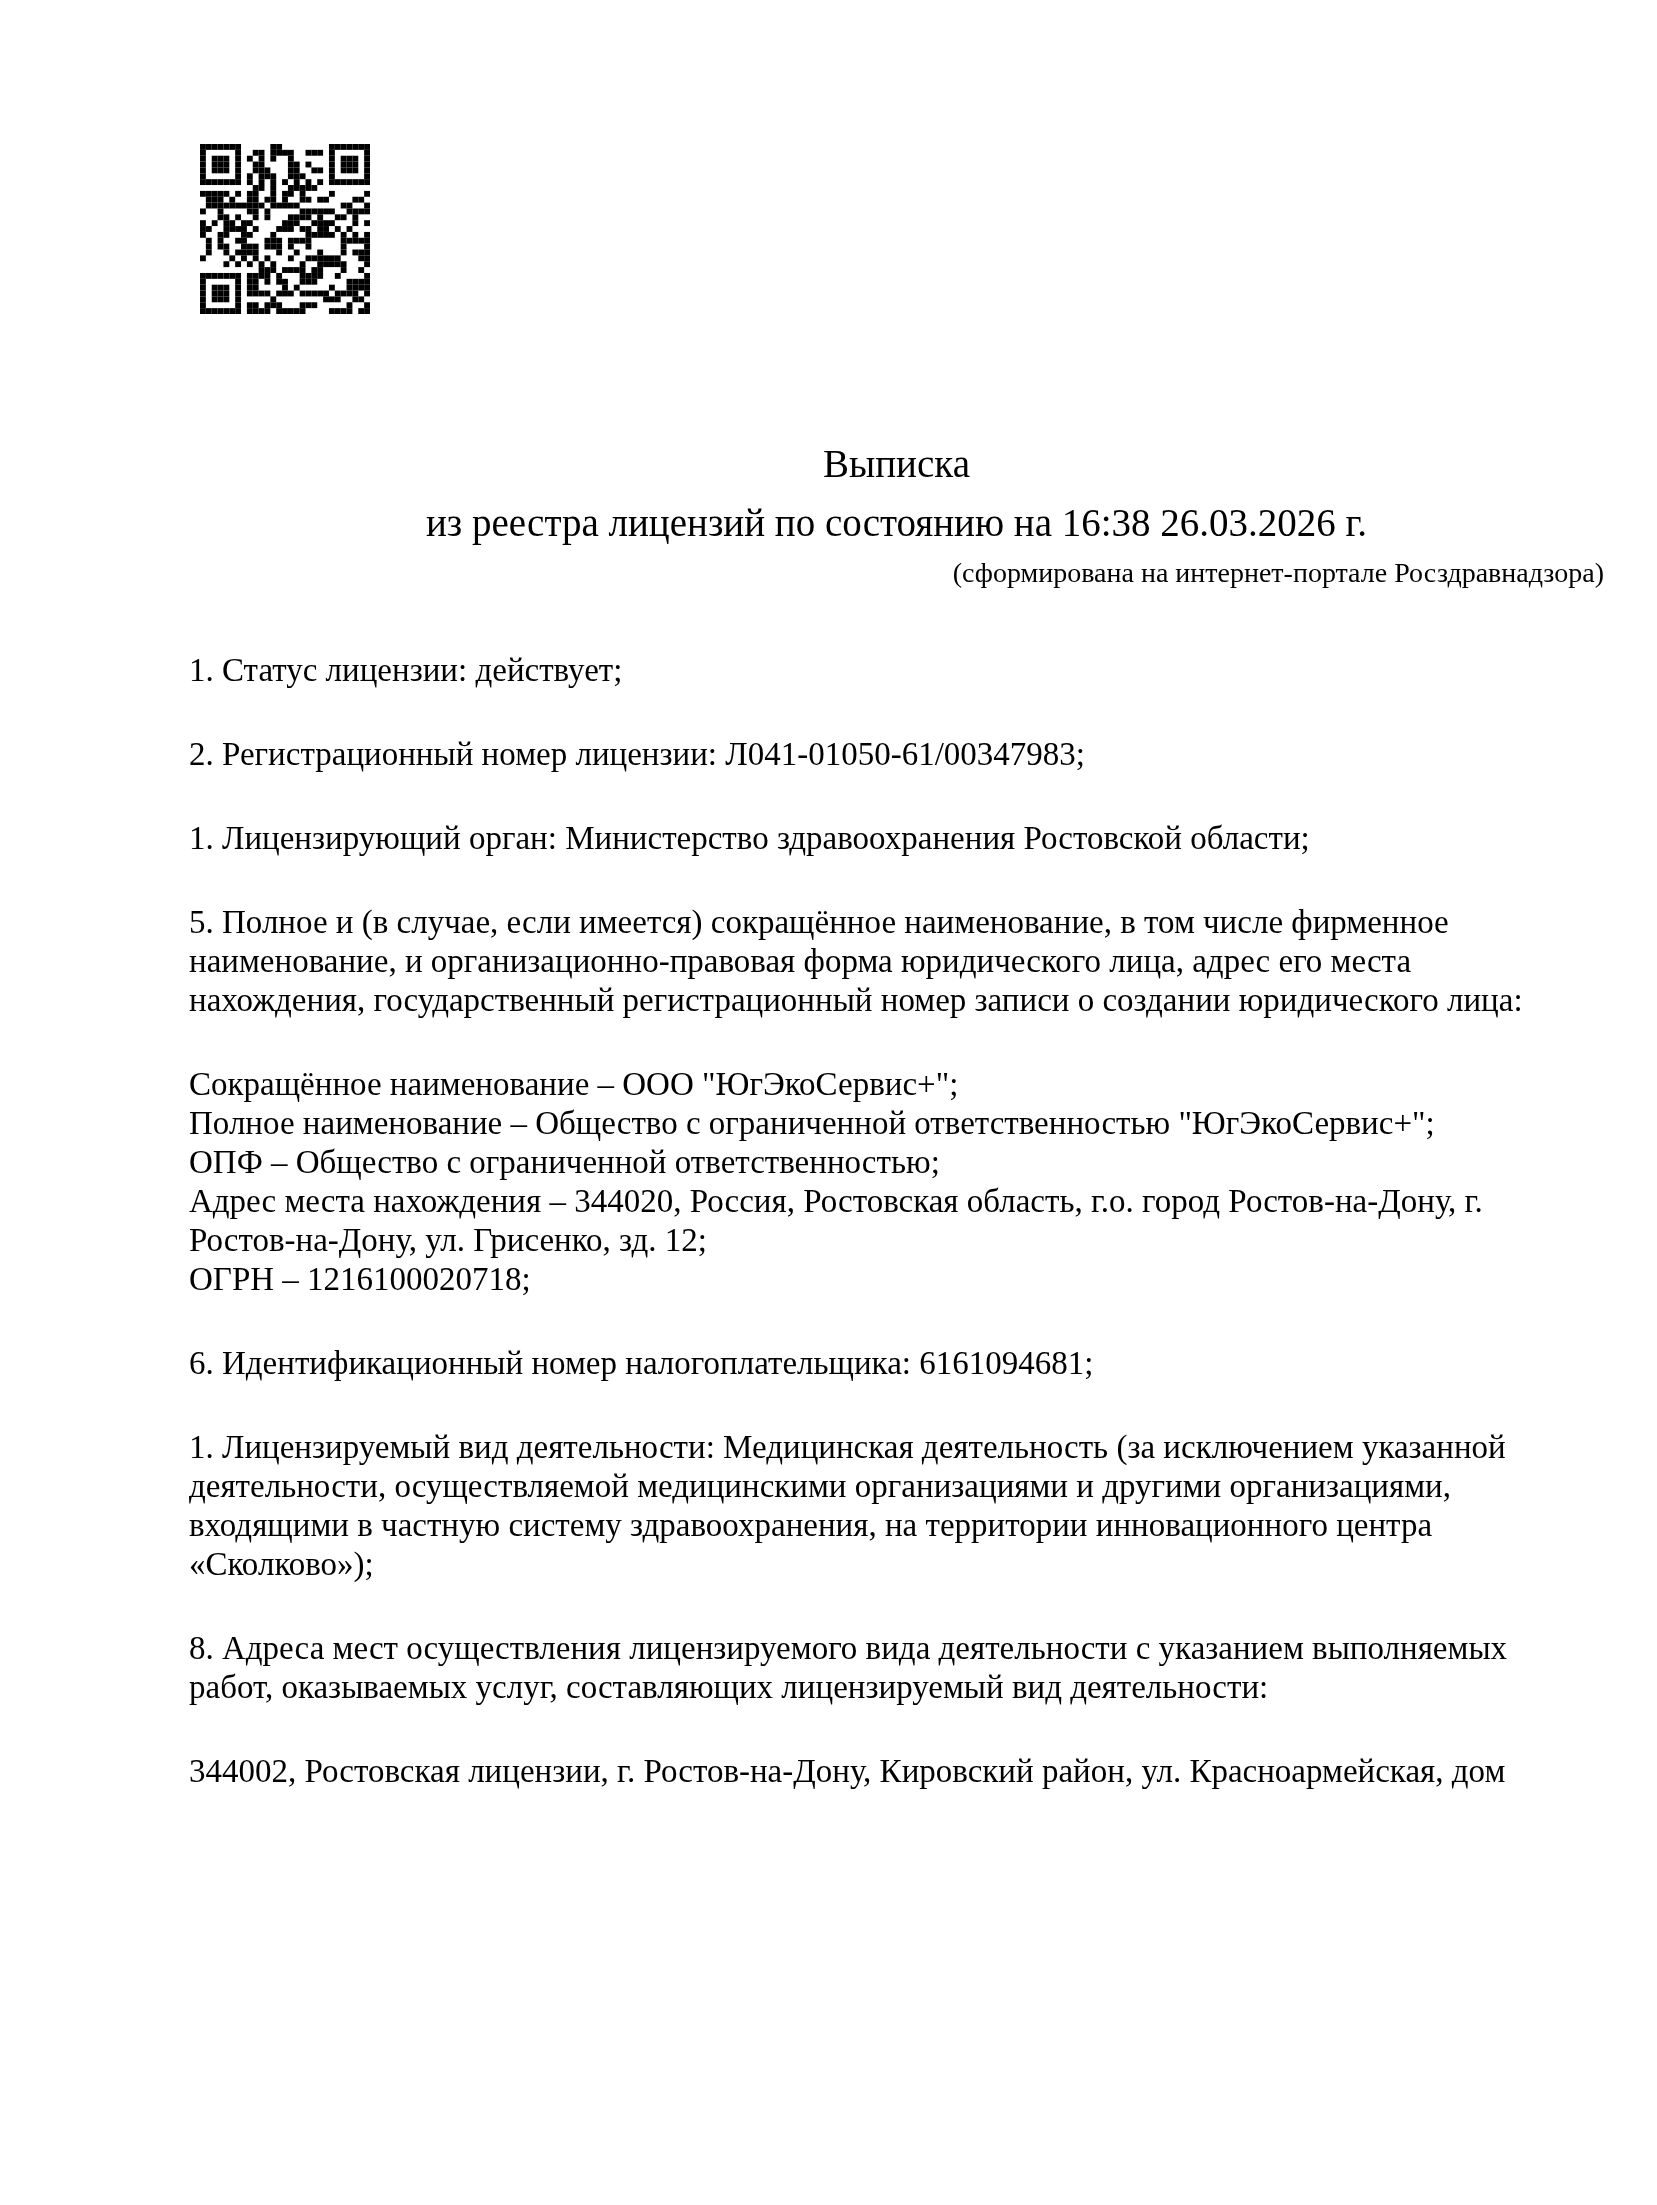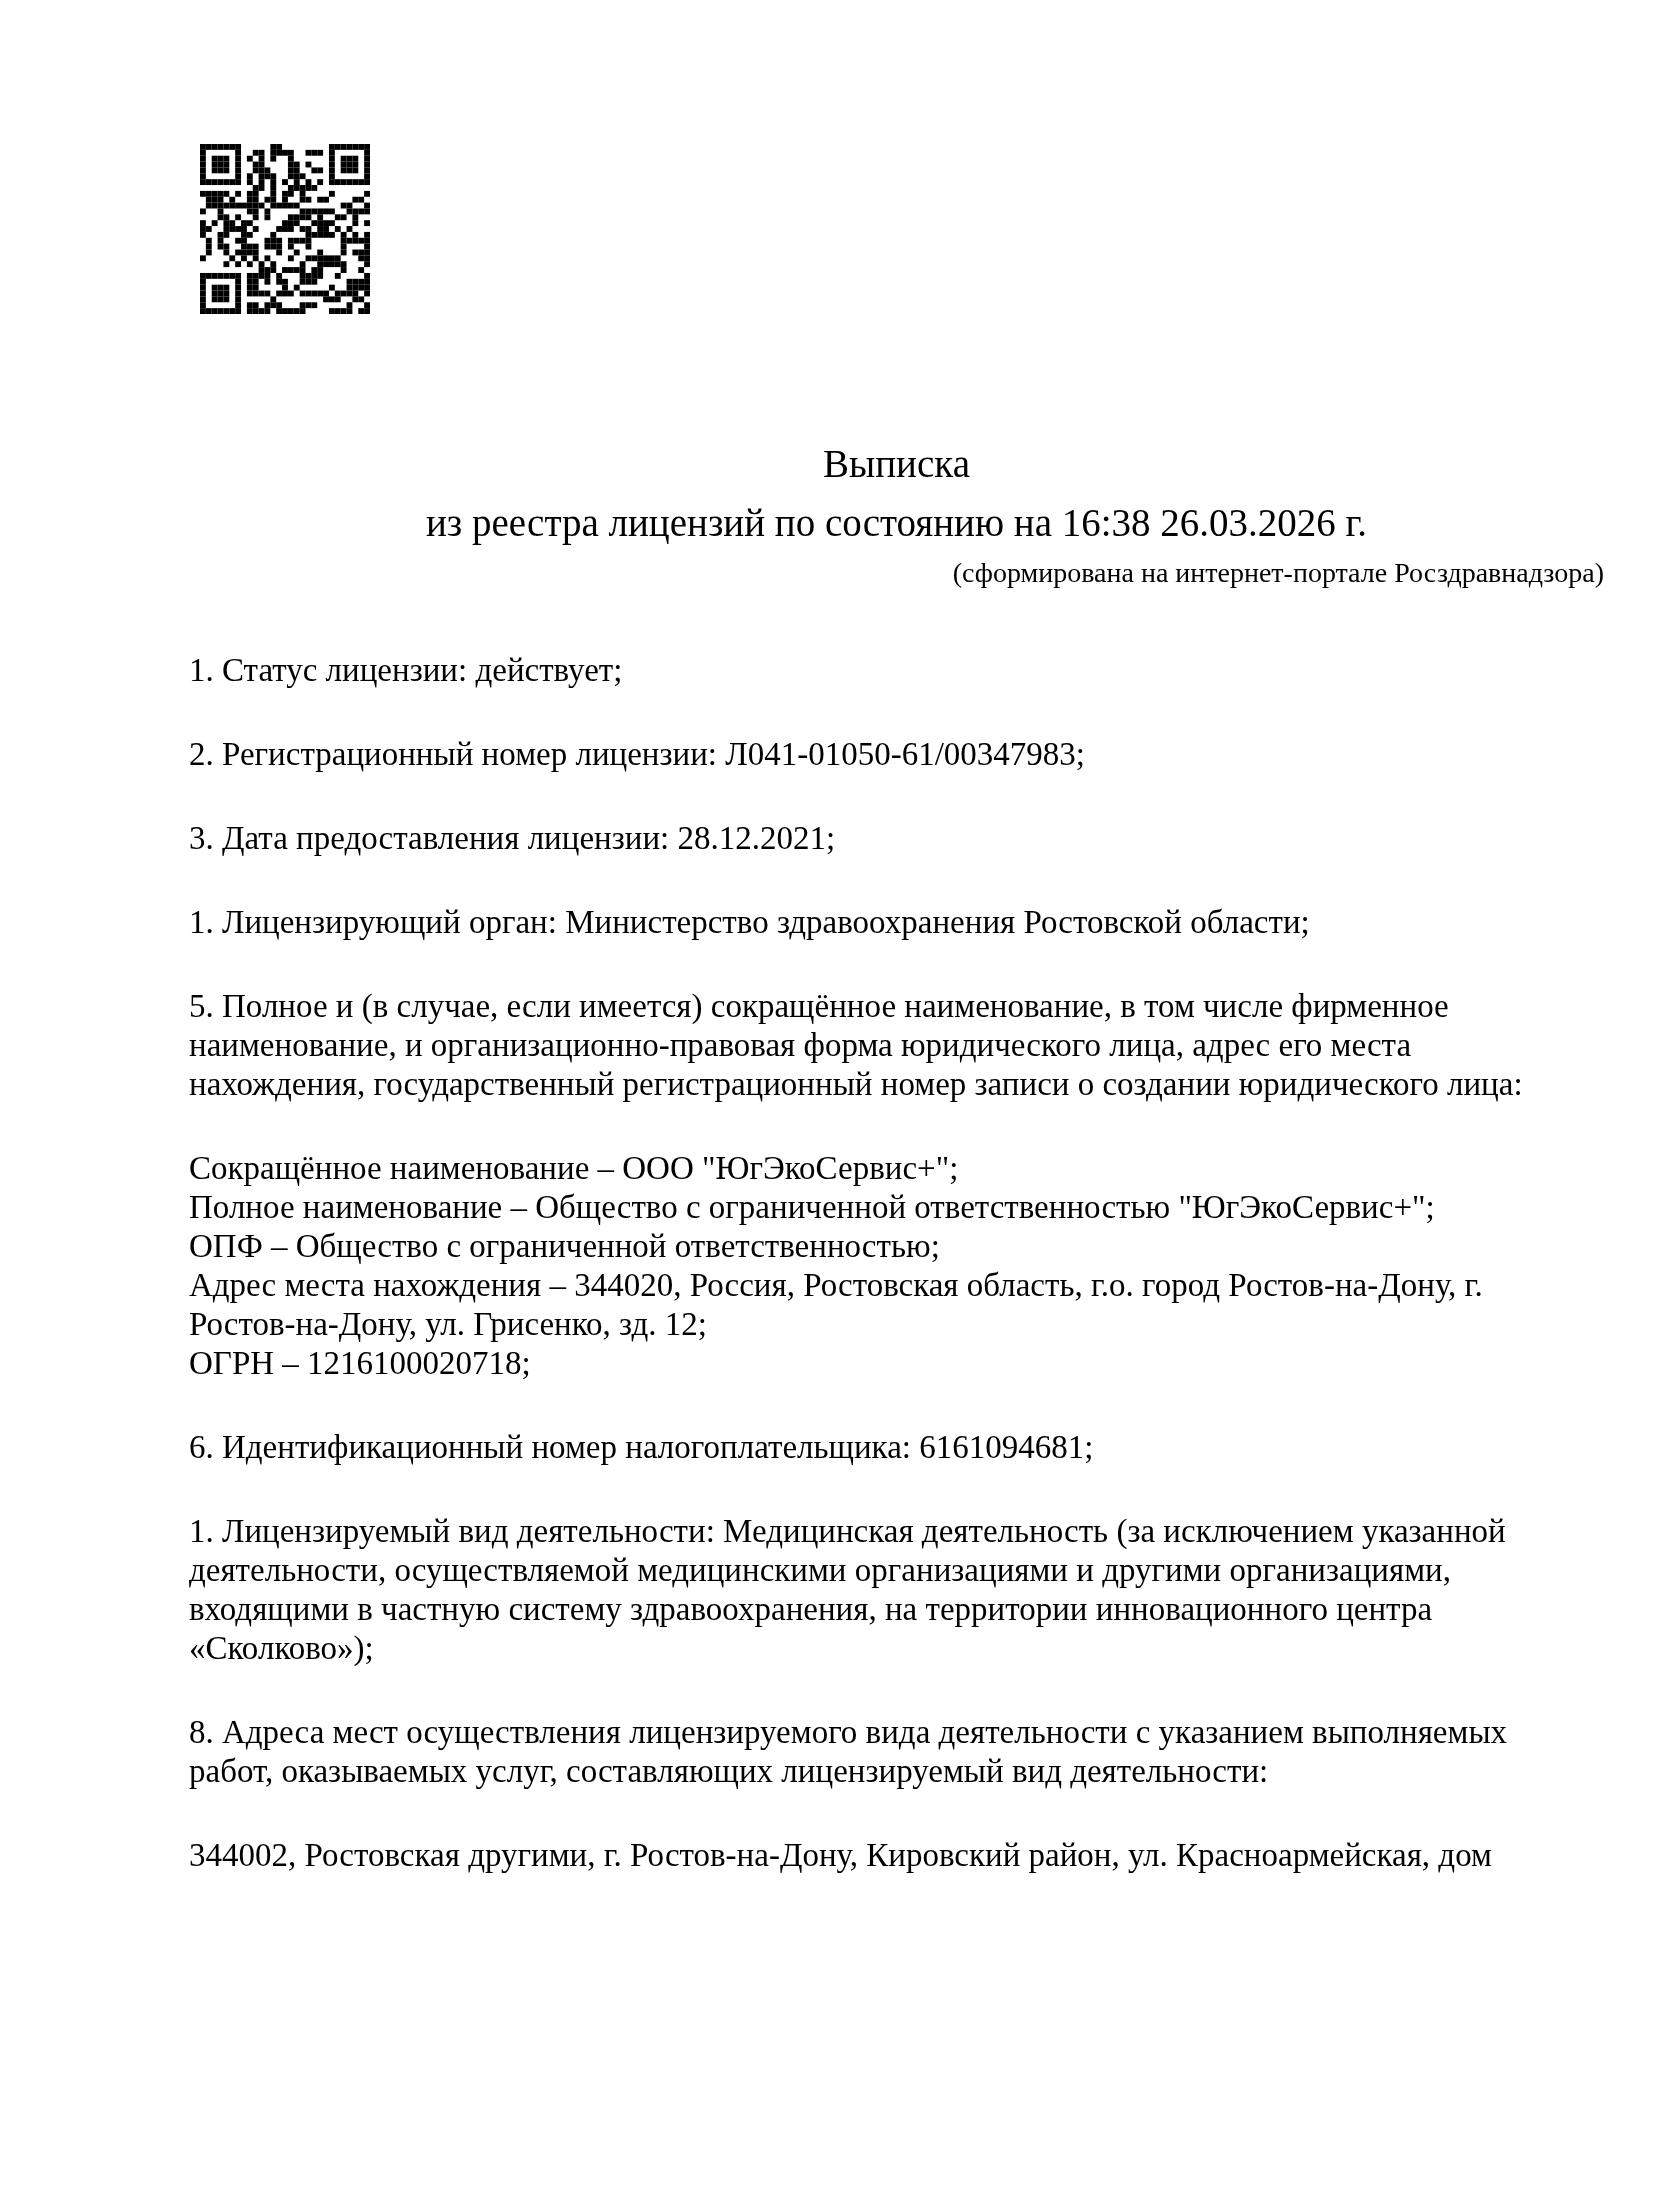--- a/index.html
+++ b/index.html
@@ -500,36 +500,35 @@
     <div class="title">
       <div>Выписка</div>
       <div>из реестра лицензий по состоянию на 16:38 26.03.2026 г.</div>
     </div>
 
     <div class="subtitle">(сформирована на интернет-портале Росздравнадзора)</div>
 
     <div class="body">
       <p>1. Статус лицензии: действует;</p>
       <p>2. Регистрационный номер лицензии: Л041-01050-61/00347983;</p>
-      <p>3. Дата предоставления лицензии: 28.12.2021;</p>
       <p>1. Лицензирующий орган: Министерство здравоохранения Ростовской области;</p>
       <p>5. Полное и (в случае, если имеется) сокращённое наименование, в том числе фирменное
 наименование, и организационно-правовая форма юридического лица, адрес его места
 нахождения, государственный регистрационный номер записи о создании юридического лица:</p>
       <p class="tight">Сокращённое наименование – ООО "ЮгЭкоСервис+";</p>
       <p class="tight">Полное наименование – Общество с ограниченной ответственностью "ЮгЭкоСервис+";</p>
       <p class="tight">ОПФ – Общество с ограниченной ответственностью;</p>
       <p class="tight">Адрес места нахождения – 344020, Россия, Ростовская область, г.о. город Ростов-на-Дону, г.
 Ростов-на-Дону, ул. Грисенко, зд. 12;</p>
       <p>ОГРН – 1216100020718;</p>
       <p>6. Идентификационный номер налогоплательщика: 6161094681;</p>
       <p>1. Лицензируемый вид деятельности: Медицинская деятельность (за исключением указанной
 деятельности, осуществляемой медицинскими организациями и другими организациями,
 входящими в частную систему здравоохранения, на территории инновационного центра
 «Сколково»);</p>
       <p>8. Адреса мест осуществления лицензируемого вида деятельности с указанием выполняемых
 работ, оказываемых услуг, составляющих лицензируемый вид деятельности:</p>
-      <p>344002, Ростовская другими, г. Ростов-на-Дону, Кировский район, ул. Красноармейская, дом</p>
+      <p>344002, Ростовская лицензии, г. Ростов-на-Дону, Кировский район, ул. Красноармейская, дом</p>
     </div>
 
   </div>
 </div>
 
 
 </body></html>

